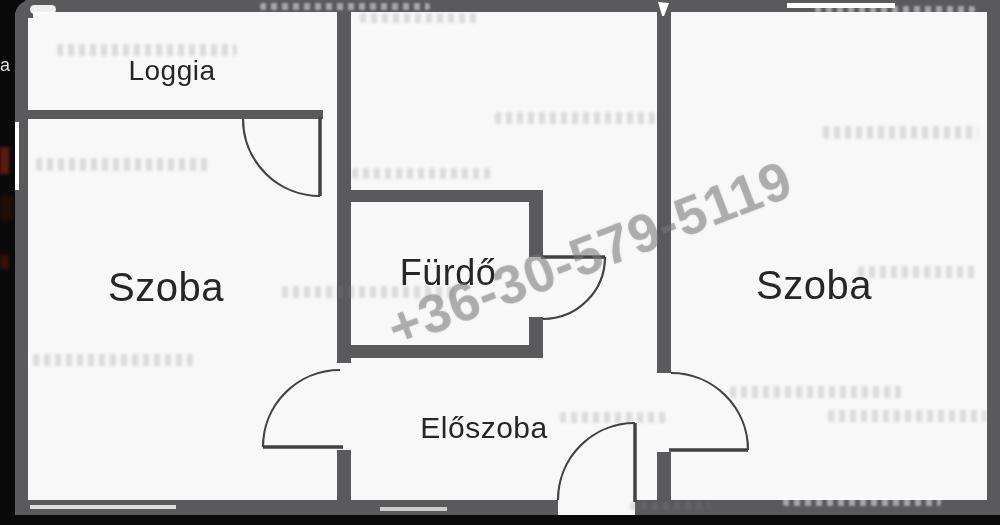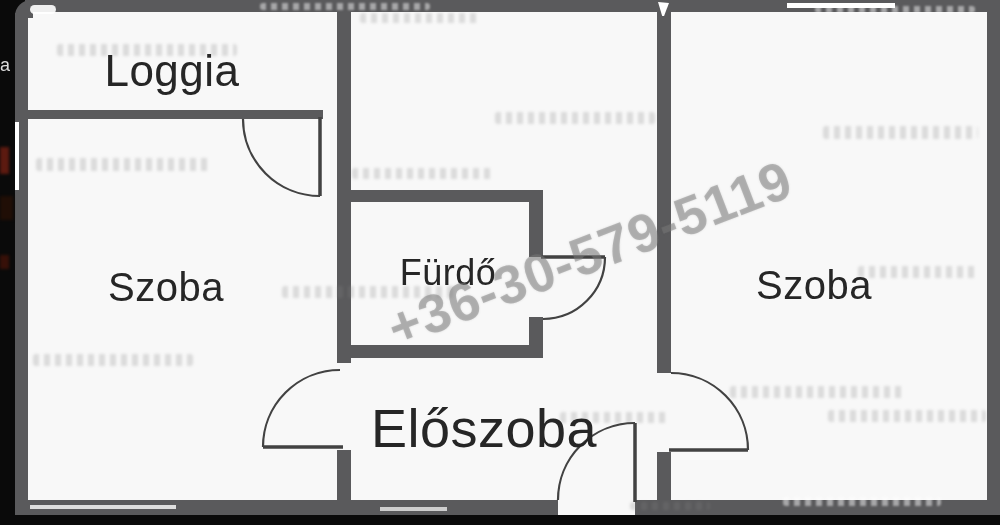--- a/index.html
+++ b/index.html
@@ -94,26 +94,26 @@
     <g>
       <path class="leaf" d="M669,450 L748,450"></path>
       <path class="arc" d="M671,373 A77,77 0 0 1 748,450"></path>
     </g>
     <g>
       <path class="leaf" d="M541,257 L605,257"></path>
       <path class="arc" d="M605,257 A62,62 0 0 1 543,319"></path>
     </g>
   </svg>
 
-  <div class="room-label" style="left:172px;top:71px;font-size:44px;">Loggia</div>
+  <div class="room-label" style="left:172px;top:71px;font-size:28px;">Loggia</div>
   <div class="room-label" style="left:166px;top:287px;font-size:40px;">Szoba</div>
   <div class="room-label" style="left:448px;top:272px;font-size:36px;text-align:center;line-height:1.25;">
     <div>Fürdő</div>
   </div>
-  <div class="room-label" style="left:484px;top:428px;font-size:54px;">Előszoba</div>
+  <div class="room-label" style="left:484px;top:428px;font-size:30px;">Előszoba</div>
   <div class="room-label" style="left:814px;top:285px;font-size:40px;">Szoba</div>
 
   <div class="phone-watermark">+36-30-579-5119</div>
 
   <span class="edge-text">la</span>
   <div class="blob" style="left:0;top:147px;width:9px;height:27px;background:#5c1a10;"></div>
   <div class="blob" style="left:0;top:196px;width:13px;height:24px;background:#200e06;"></div>
   <div class="blob" style="left:0;top:255px;width:9px;height:14px;background:#3f1208;opacity:.85;"></div>
 
 </div>

